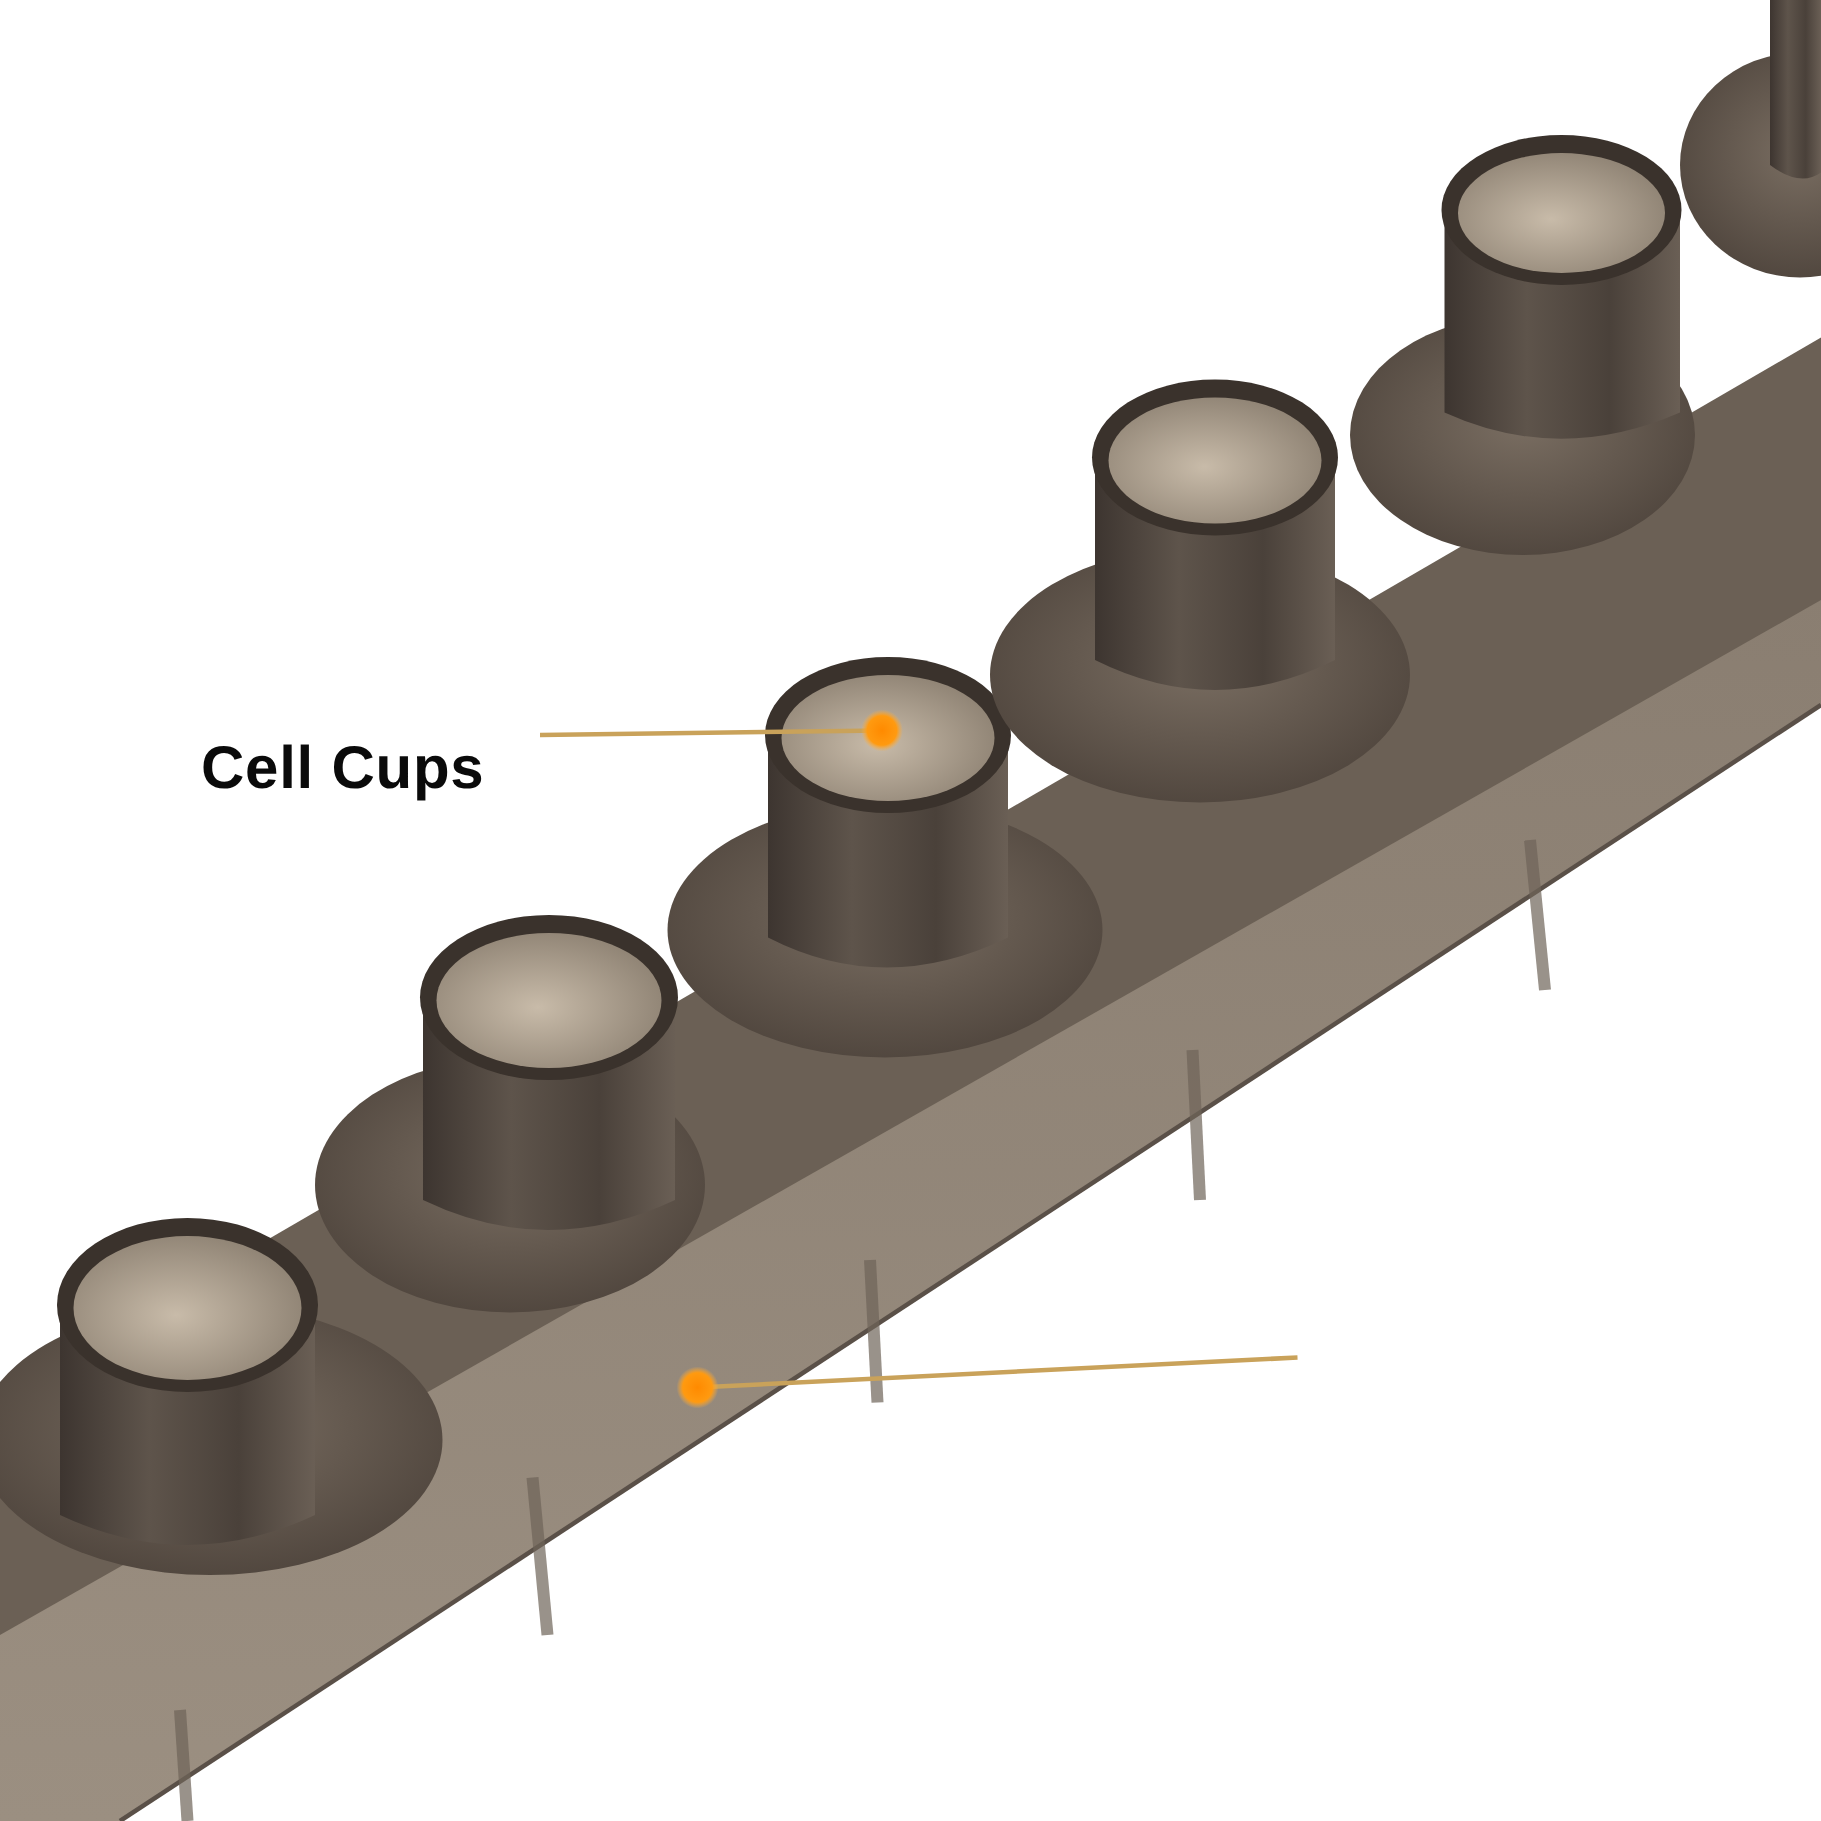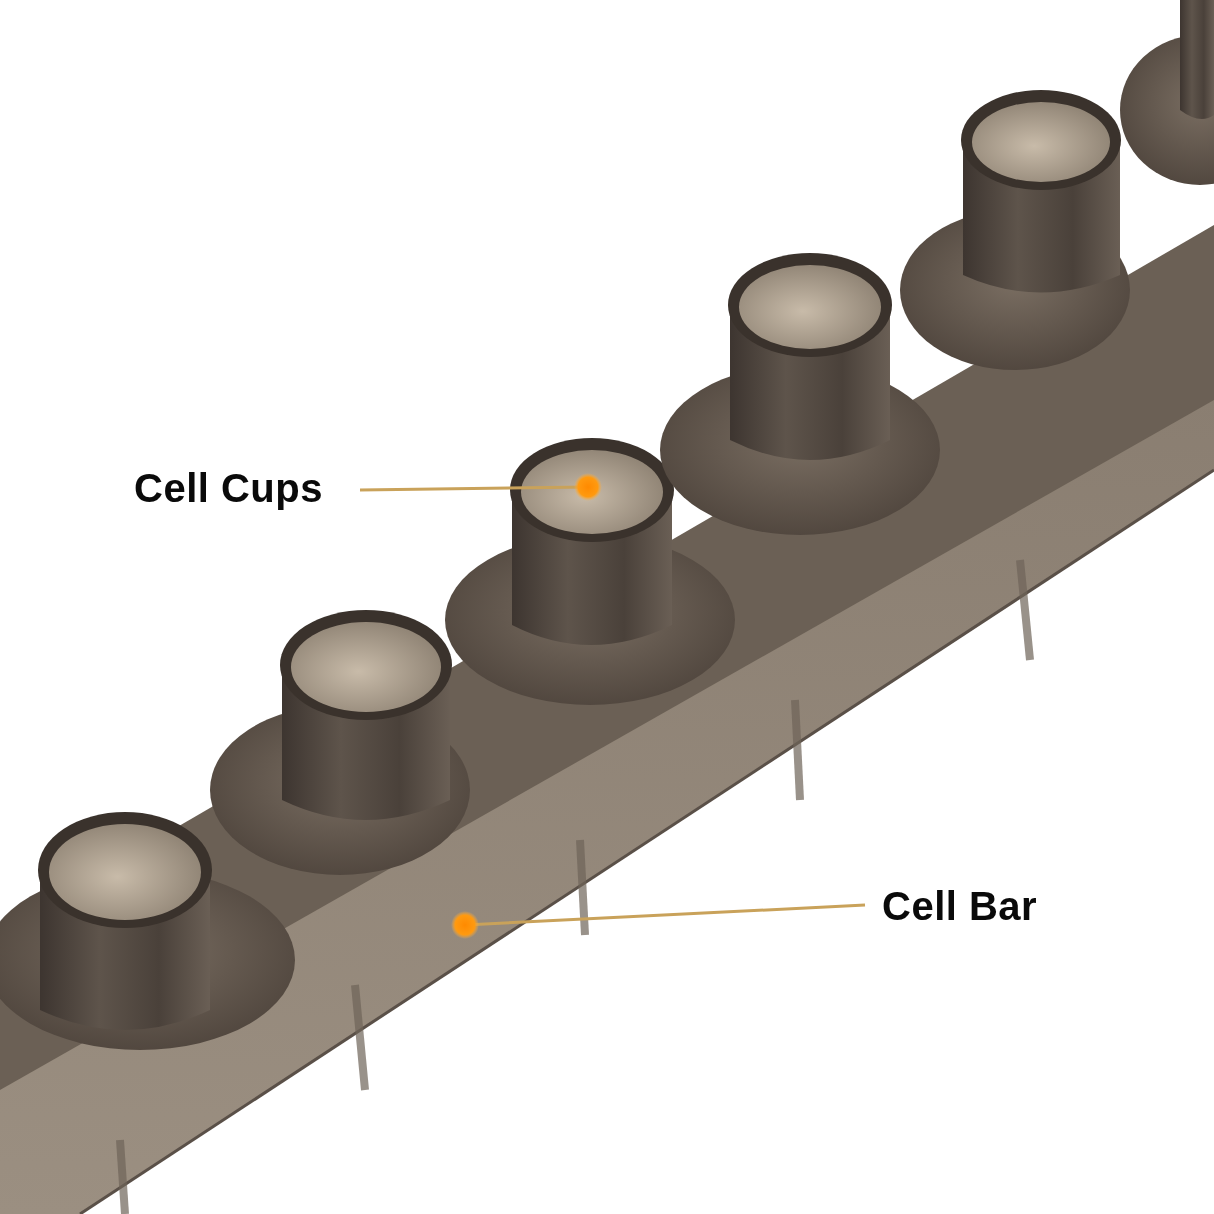--- a/index.html
+++ b/index.html
@@ -6,20 +6,21 @@
     .stage { position: relative; width: 1214px; height: 1214px; overflow: hidden; background: #ffffff; }
     .photo { position: absolute; left: 0; top: 0; width: 1214px; height: 1214px; }
     .label {
       position: absolute;
       font-family: "Liberation Sans", sans-serif;
       font-weight: bold;
       font-size: 40px;
       color: #0a0a0a;
       white-space: nowrap;
       letter-spacing: 0.5px;
+      margin-top: 24px;
     }
     .label-cups { left: 134px; top: 466px; }
     .label-bar { left: 882px; top: 884px; }
   </style>
 </head>
 <body>
 
 <div class="stage">
   <svg class="photo" viewBox="0 0 1214 1214" xmlns="http://www.w3.org/2000/svg">
     <defs>
@@ -103,14 +104,13 @@
     </g>
 
     <line x1="360" y1="490" x2="588" y2="487" stroke="#c9a25a" stroke-width="3"></line>
     <line x1="465" y1="925" x2="865" y2="905" stroke="#c9a25a" stroke-width="3"></line>
 
     <circle cx="588" cy="487" r="14" fill="url(#dot)"></circle>
     <circle cx="465" cy="925" r="14" fill="url(#dot)"></circle>
   </svg>
 
   <div class="label label-cups">Cell Cups</div>
-  <div class="label label-bar">Cell Bar</div>
 </div>
 
 </body></html>

